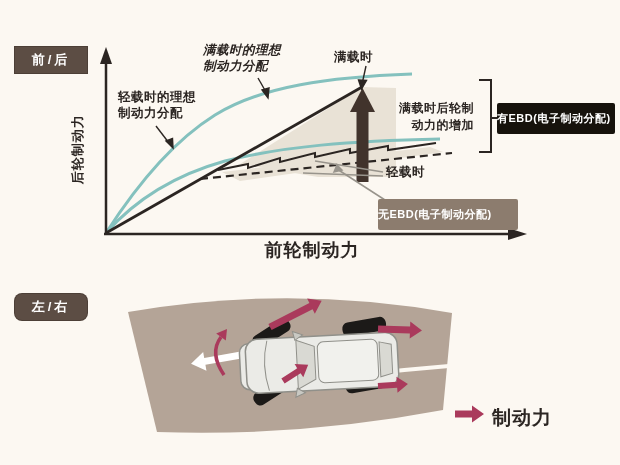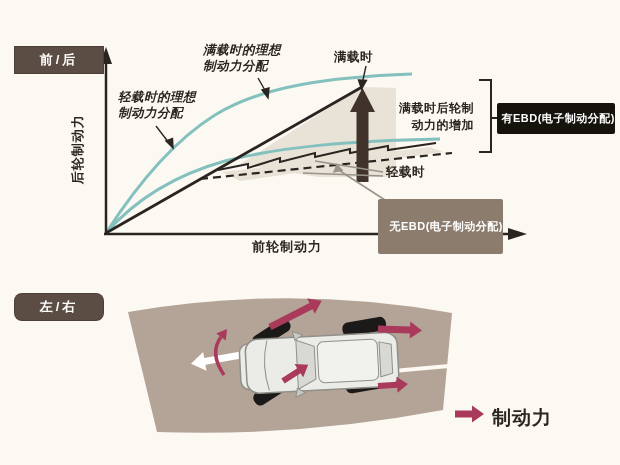--- a/index.html
+++ b/index.html
@@ -12,29 +12,29 @@
   html,body{margin:0;padding:0;}
   .stage{
     position:relative;width:620px;height:465px;background:var(--bg);
     overflow:hidden;font-family:"Liberation Sans","DejaVu Sans",sans-serif;
     color:var(--ink);
   }
   .stage svg{position:absolute;left:0;top:0;}
   .lbl{position:absolute;font-weight:700;font-size:12.5px;line-height:1.25;
        white-space:pre-line;letter-spacing:0.5px;}
   .tag{position:absolute;background:var(--tagbg);color:#fff;font-weight:700;
-       font-size:13px;padding:4px 8px;width:72px;text-align:center;
+       font-size:13px;padding:4px 0;width:72px;text-align:center;
        letter-spacing:3px;box-shadow:0 0 0 1px #4c3f37;}
   .ebd-box{position:absolute;color:#fff;font-weight:700;font-size:11px;
-       text-align:right;letter-spacing:0.5px;border-radius:2px;}
+       text-align:left;letter-spacing:0.5px;border-radius:2px;}
   .with-ebd{left:497px;top:103px;width:118px;padding:8px 0;background:var(--ebdbox);}
-  .without-ebd{left:378px;top:199px;width:125px;padding:20px 0;background:var(--noebdbox);}
+  .without-ebd{left:378px;top:199px;width:140px;padding:8px 0;background:var(--noebdbox);}
   .ylab{left:28px;top:141px;width:100px;text-align:center;font-size:13px;
         transform:rotate(-90deg);letter-spacing:1px;}
-  .xlab{left:252px;top:239px;width:120px;text-align:left;font-size:13px;letter-spacing:1px;}
+  .xlab{left:252px;top:239px;width:120px;text-align:center;font-size:18px;letter-spacing:1px;}
 </style>
 </head>
 <body>
 
 <div class="stage">
 
   <svg width="620" height="465" viewBox="0 0 620 465">
 
     <g>
 
@@ -138,21 +138,21 @@
 
   <div class="tag" style="left:15px;top:47px;">前/后</div>
 
   <div class="lbl ylab">后轮制动力</div>
 
   <div class="lbl xlab">前轮制动力</div>
 
   <div class="lbl" style="left:203px;top:43px;font-style:italic;">满载时的理想
 制动力分配</div>
 
-  <div class="lbl" style="left:118px;top:90px;font-style:italic;">轻载时的理想
+  <div class="lbl" style="left:118px;top:90px;">轻载时的理想
 制动力分配</div>
 
   <div class="lbl" style="left:334px;top:50px;">满载时</div>
 
   <div class="lbl" style="left:399px;top:100px;font-size:12px;line-height:1.4;text-align:right;">满载时后轮制
 动力的增加</div>
 
   <div class="ebd-box with-ebd">有EBD(电子制动分配)</div>
 
   <div class="lbl" style="left:386px;top:165px;">轻载时</div>

